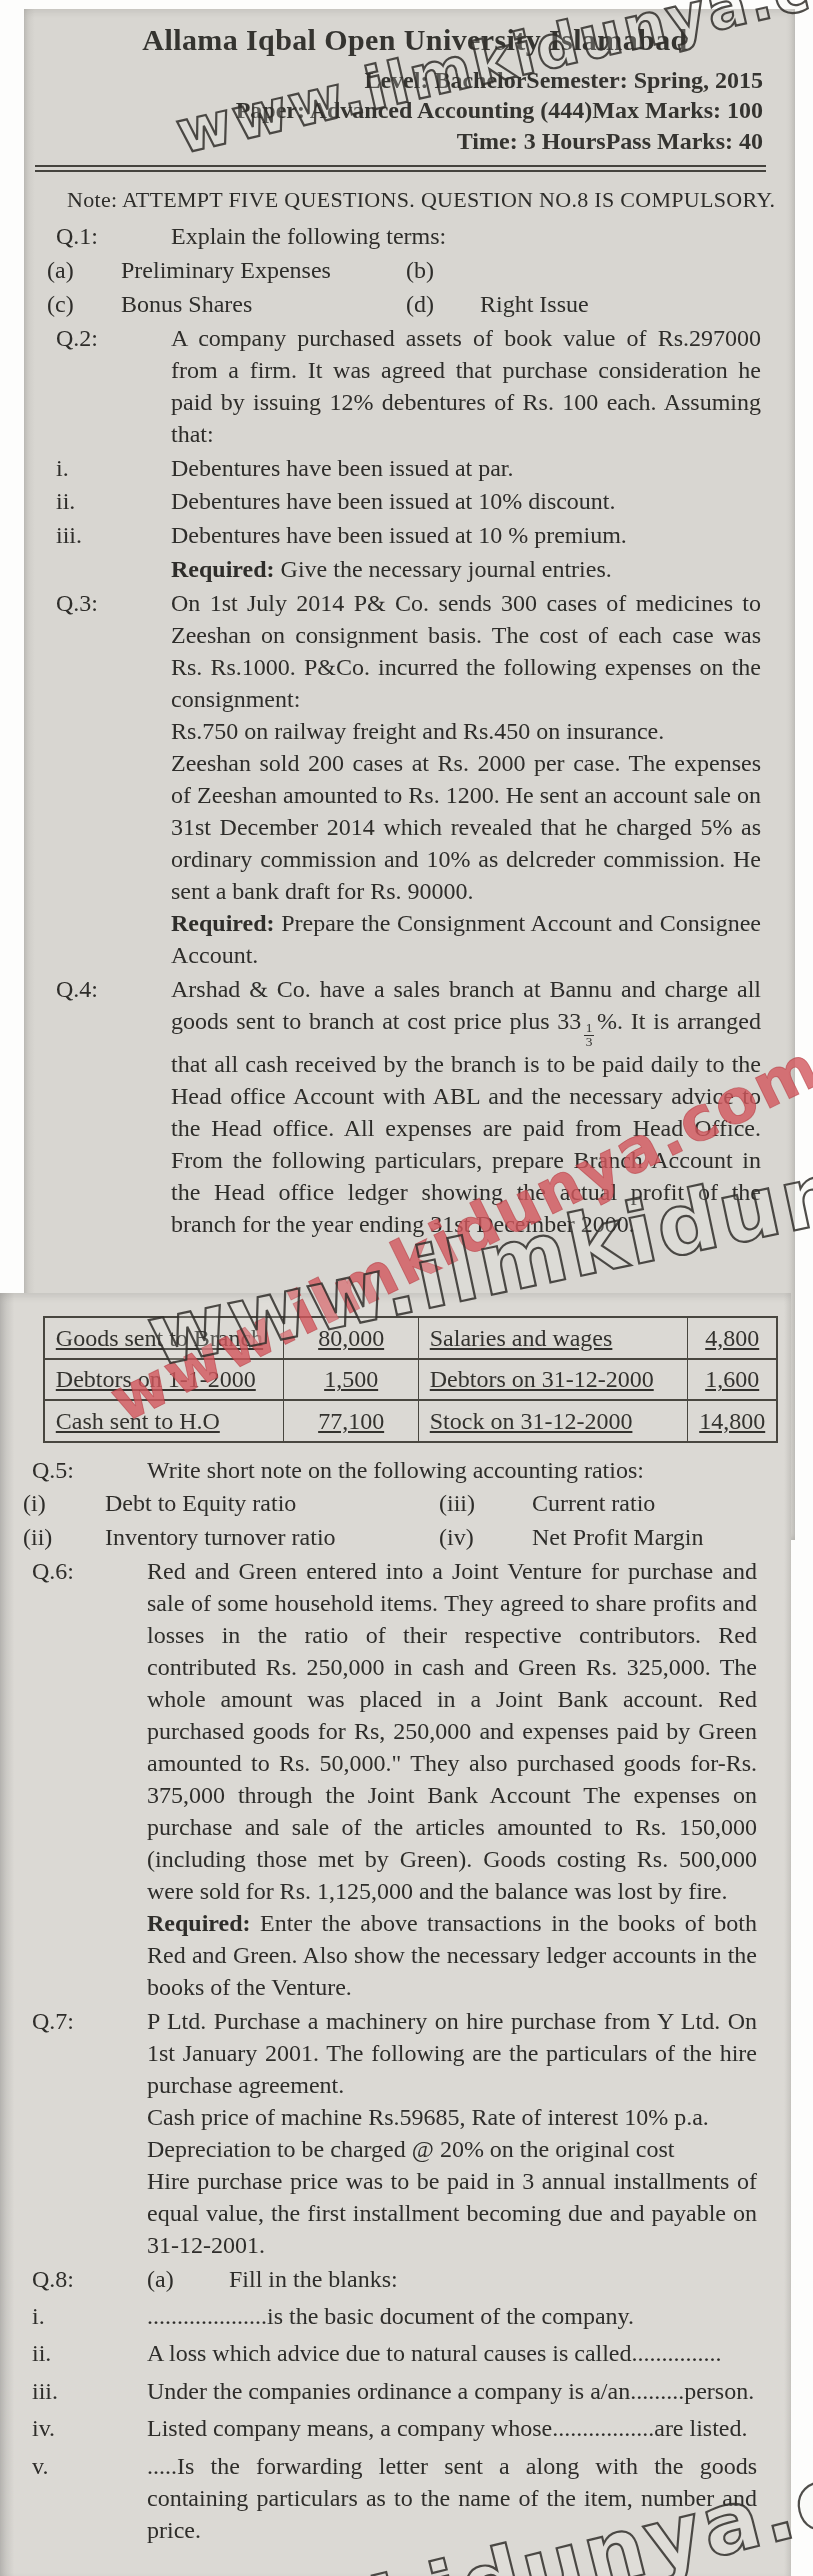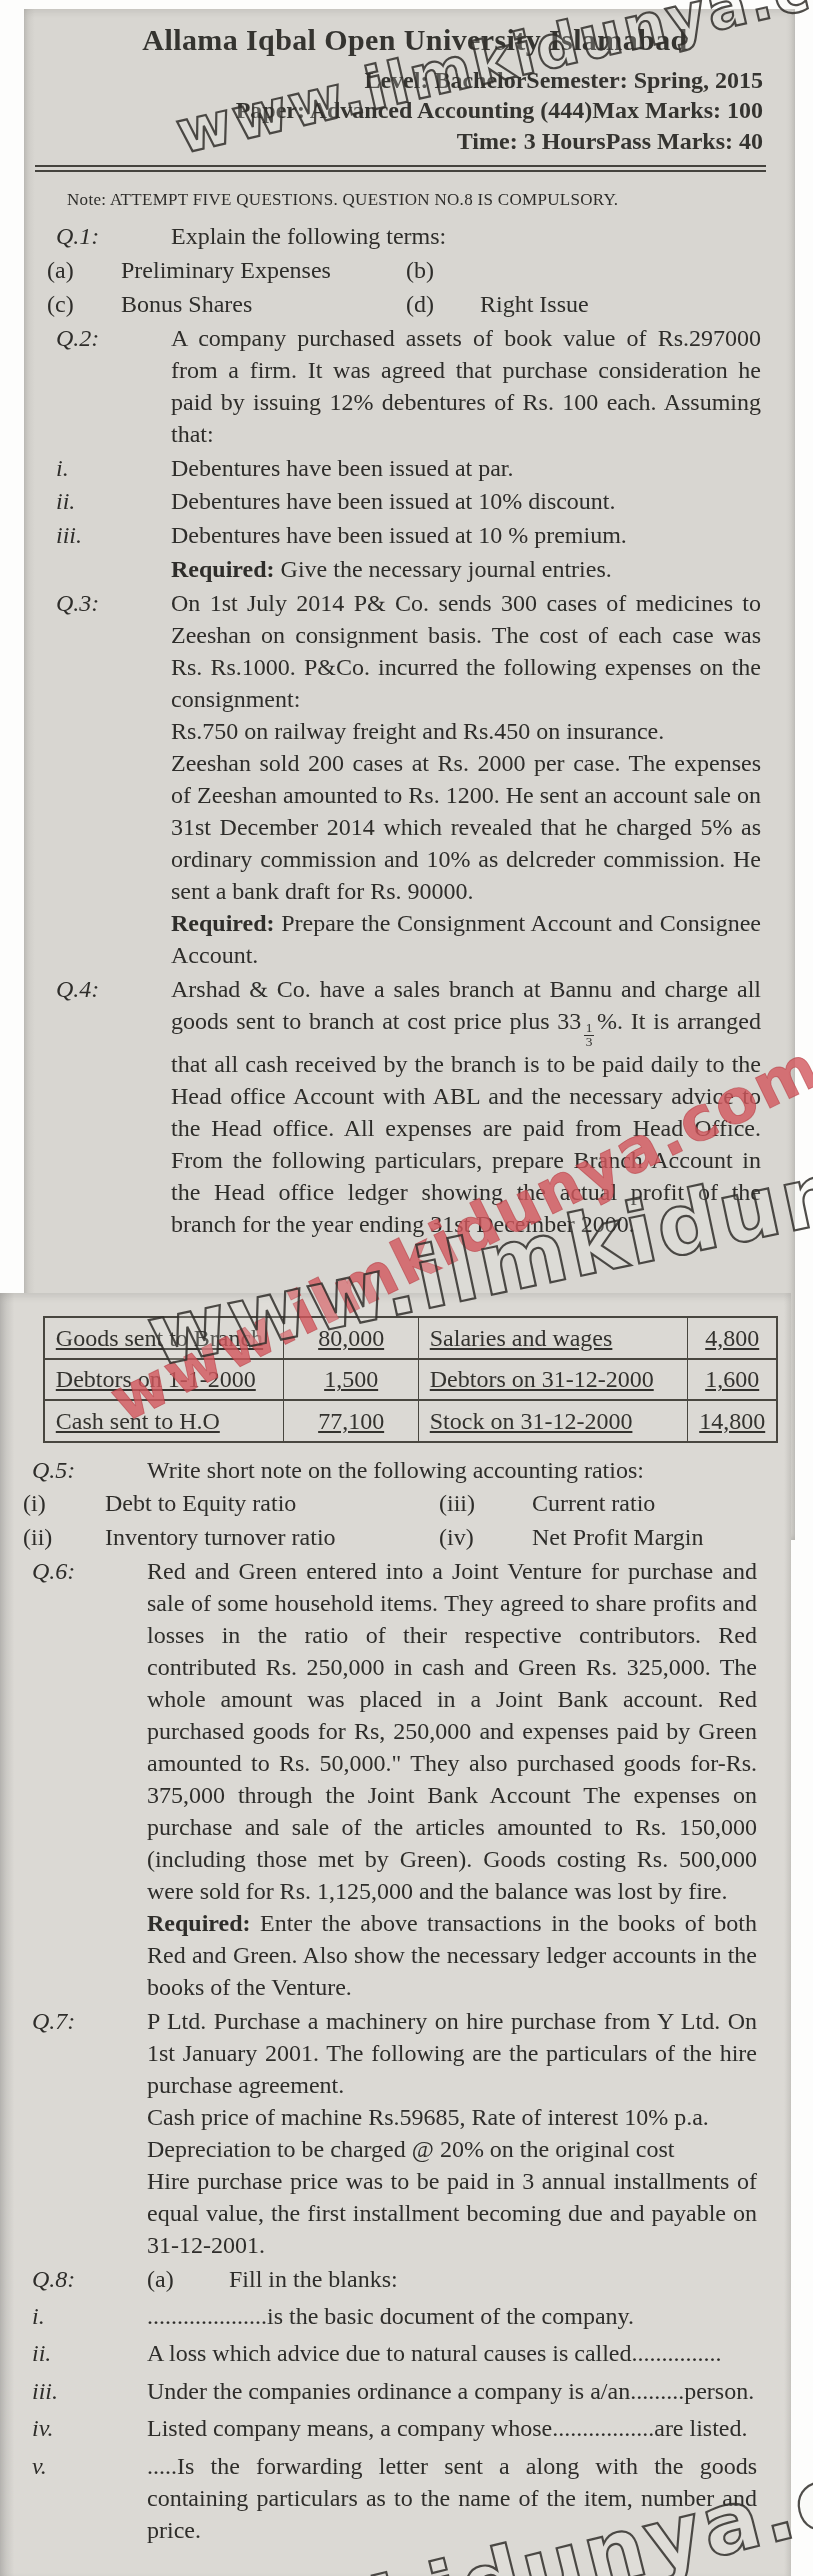--- a/index.html
+++ b/index.html
@@ -19,23 +19,23 @@
     box-shadow:inset 0 3.6px 7.2px rgba(0,0,0,.10);
   }
   .inner{padding:12.6px 16px 0 0;}
   .title{
     text-align:center;font-weight:bold;font-size:30px;line-height:36px;
     letter-spacing:0.4px;padding-left:54px;padding-right:27px;margin-bottom:7.2px;color:#353430;
   }
   .mrow{display:flex;justify-content:flex-end;font-weight:bold;font-size:24px;
     line-height:30.5px;padding:0 16px 0 23px;color:#353430;}
   .rule2{height:2.7px;border-top:2.7px solid #45433e;border-bottom:2.7px solid #45433e;margin:9px 12.6px 0 10.8px;}
-  .note{font-size:17px;line-height:27px;margin:14.3px 0 7.2px 43px;letter-spacing:0.3px;}
+  .note{font-size:22px;line-height:27px;margin:14.3px 0 7.2px 43px;letter-spacing:0.3px;}
   .qrow{display:flex;padding:0 18px 0 32px;margin-top:1.8px;}
-  .qlabel{width:115px;flex:none;font-size:24px;line-height:32px;font-style:italic;}
+  .qlabel{width:115px;flex:none;font-size:24px;line-height:32px;}
   .qbody{flex:1;font-size:24px;line-height:32px;}
   .qbody p{margin:0;}
   .just{text-align:justify;}
   .pair{display:flex;padding-left:23px;margin-top:1.8px;font-size:24px;line-height:32px;}
   .plabel{width:74px;flex:none;}
   .ptext1{width:285px;flex:none;}
   .plabel2{width:74px;flex:none;}
   .ptext2{flex:1;}
   .pair5 .plabel{width:82px;}
   .pair5 .ptext1{width:334px;}

